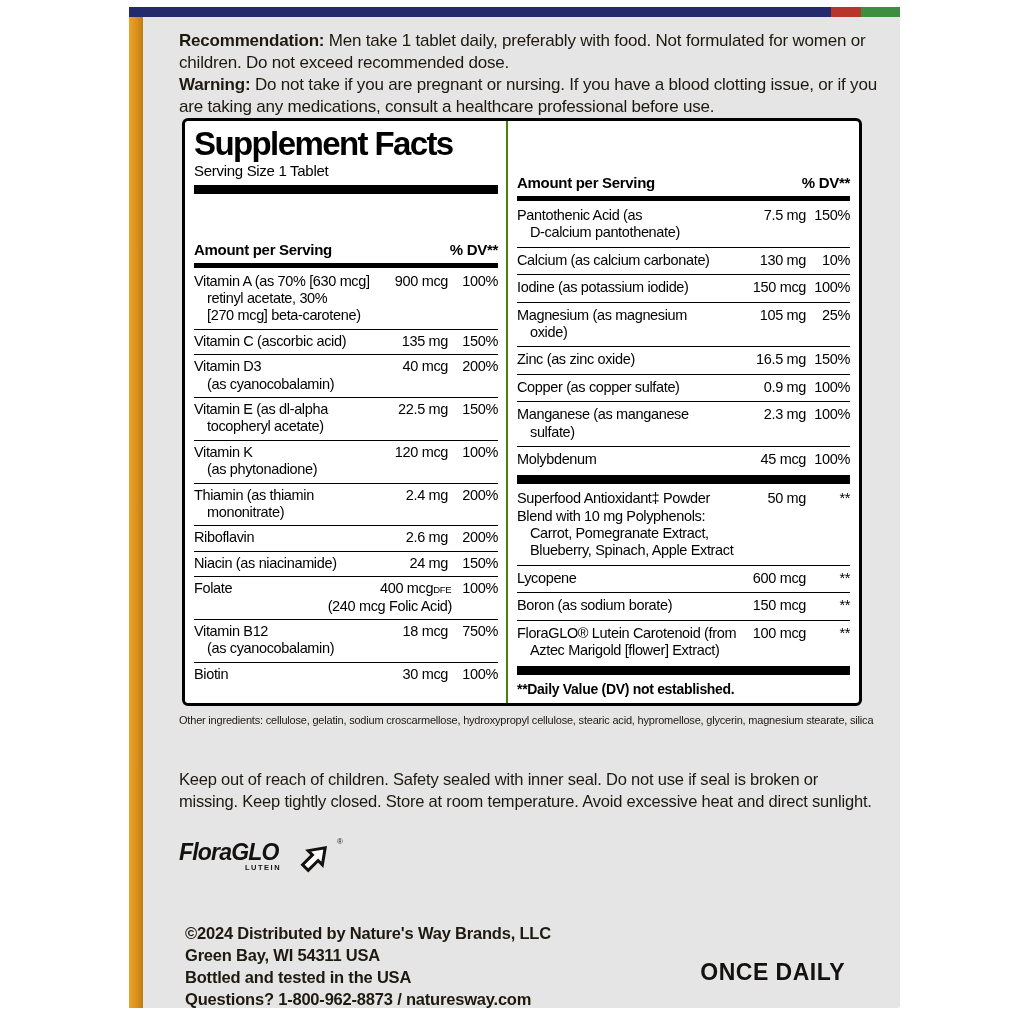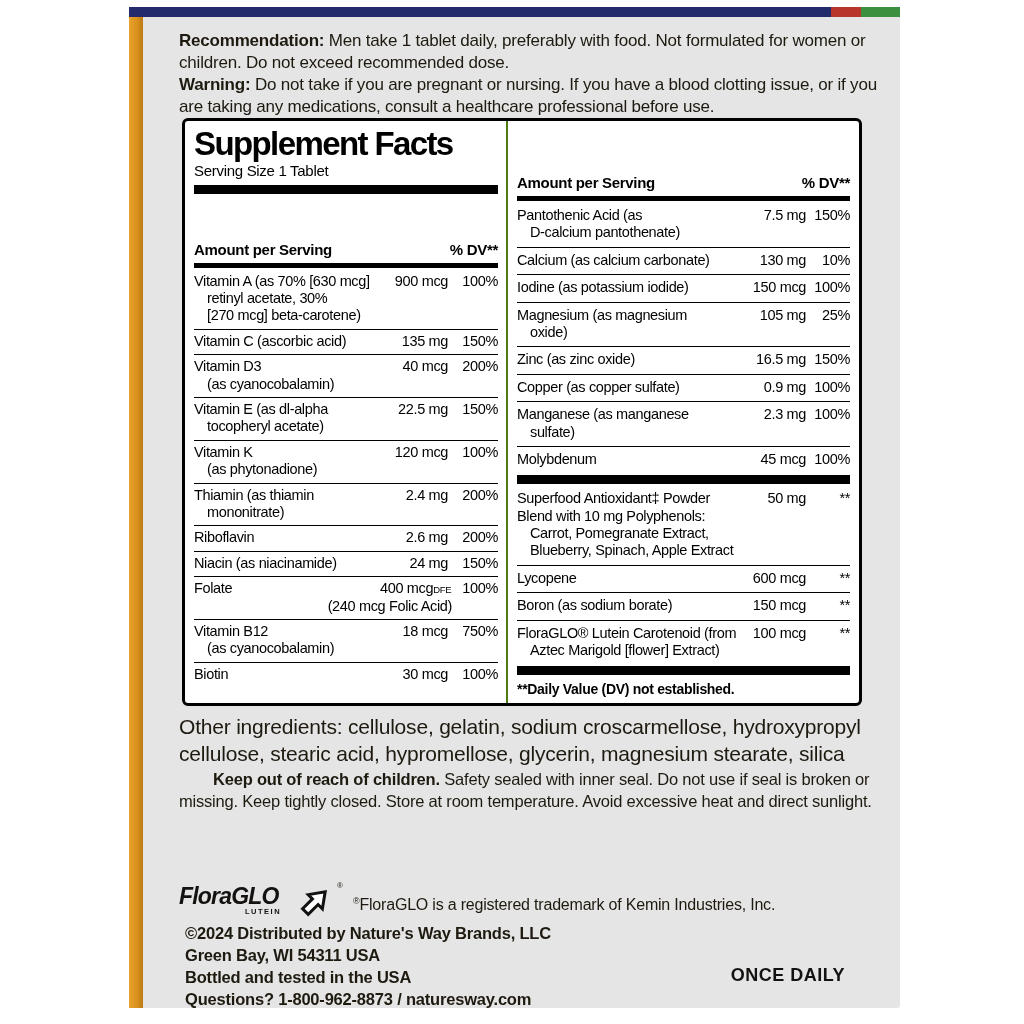--- a/index.html
+++ b/index.html
@@ -41,41 +41,41 @@
   .col-right .namt{width:64px;}
   .col-right .ndv{width:44px;}
   .col-right .nrow{padding:4px 0 5px;}
   .nsuffix{font-size:9.5px;vertical-align:baseline;}
   .ncont{padding-left:13px;}
   .ncont.nflush{padding-left:0;}
   .ncont.nright{text-align:right;padding-left:0;padding-right:46px;}
   .footnote{font-size:14px;font-weight:bold;letter-spacing:-0.3px;padding-top:4px;}
 
   .other{position:absolute;left:50px;top:706px;width:700px;color:#1e1a10;
-    font-size:21px;line-height:1.3;letter-spacing:-0.2px;}
+    font-size:11px;line-height:1.3;letter-spacing:-0.2px;}
   .keep{position:absolute;left:50px;top:762px;width:700px;color:#1e1a10;
     font-size:16.5px;line-height:1.32;letter-spacing:-0.2px;}
-  .keep b{font-weight:bold;margin-left:34px;}
-
-  .floraline{position:absolute;left:50px;top:876px;width:720px;display:flex;
+  .keep b{font-weight:normal;}
+
+  .floraline{position:absolute;left:50px;top:832px;width:720px;display:flex;
     align-items:center;color:#1e1a10;}
   .flogo{position:relative;width:160px;height:44px;flex:0 0 auto;}
   .flogo .fname{font-style:italic;font-weight:bold;font-size:23px;
     letter-spacing:-0.8px;color:#141210;white-space:nowrap;}
   .flogo .flutein{position:absolute;left:66px;top:24px;font-size:7.5px;
     font-weight:bold;letter-spacing:1.5px;color:#141210;}
   .flogo svg{position:absolute;left:118px;top:0px;}
   .flogo .freg{position:absolute;left:158px;top:-2px;font-size:8px;}
   .ftm{font-size:16px;letter-spacing:-0.2px;margin-left:14px;}
   .ftm sup{font-size:9px;}
 
   .dist{position:absolute;left:56px;top:916px;width:620px;color:#1e1a10;
     font-size:16.5px;font-weight:bold;line-height:1.33;letter-spacing:-0.2px;}
   .once{position:absolute;right:55px;bottom:22px;color:#141210;
-    font-size:18px;font-weight:bold;letter-spacing:0.5px;}
+    font-size:23px;font-weight:bold;letter-spacing:0.5px;}
 </style>
 </head>
 <body>
 
 <div class="page">
   <div class="box">
     <div class="topstrip"></div>
     <div class="leftfold"></div>
 
     <div class="rec">
@@ -298,23 +298,20 @@
       <div class="flogo">
         <span class="fname">FloraGLO</span>
         <span class="flutein">LUTEIN</span>
         <svg width="38" height="36" viewBox="0 0 38 36">
           <g transform="rotate(-45 19 18)">
             <path d="M4 14 L18 14 L18 8 L32 18 L18 28 L18 22 L4 22 Z" fill="#ffffff" stroke="#141210" stroke-width="3" stroke-linejoin="miter"></path>
           </g>
         </svg>
         <span class="freg">®</span>
       </div>
-      <div class="ftm">
-        <sup>®</sup><span>FloraGLO is a registered trademark of Kemin Industries, Inc.</span>
-      </div>
     </div>
 
     <div class="dist">
       <span>©2024 Distributed by Nature's Way Brands, LLC</span><br>
       <span>Green Bay, WI 54311 USA</span><br>
       <span>Bottled and tested in the USA</span><br>
       <span>Questions?</span><span style="font-weight:bold"> 1-800-962-8873 / naturesway.com</span>
     </div>
 
     <div class="once">ONCE DAILY</div>

